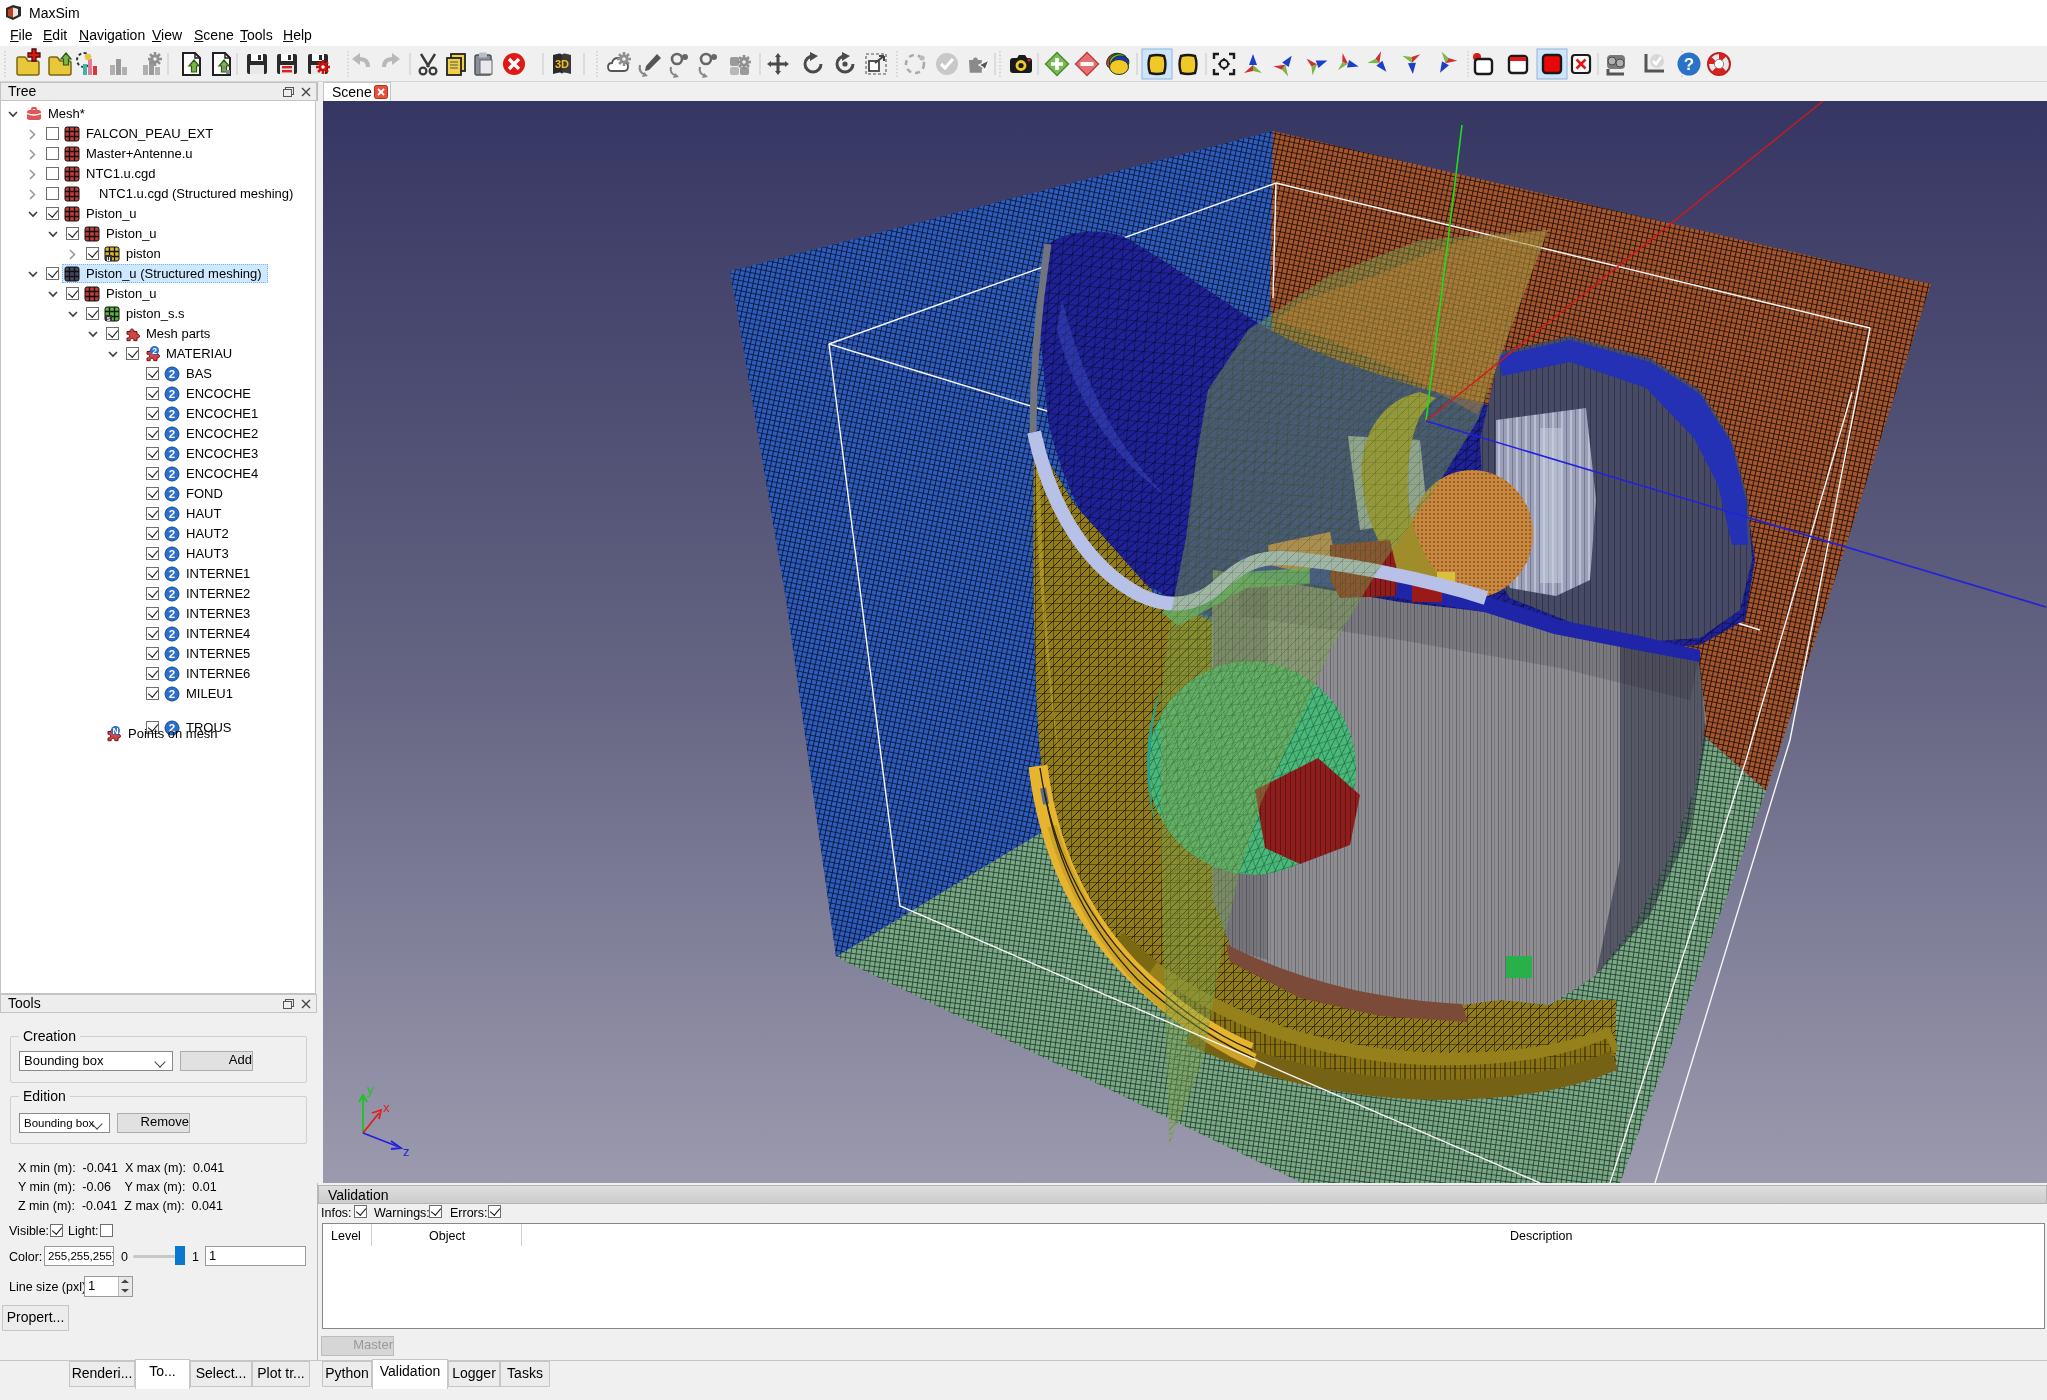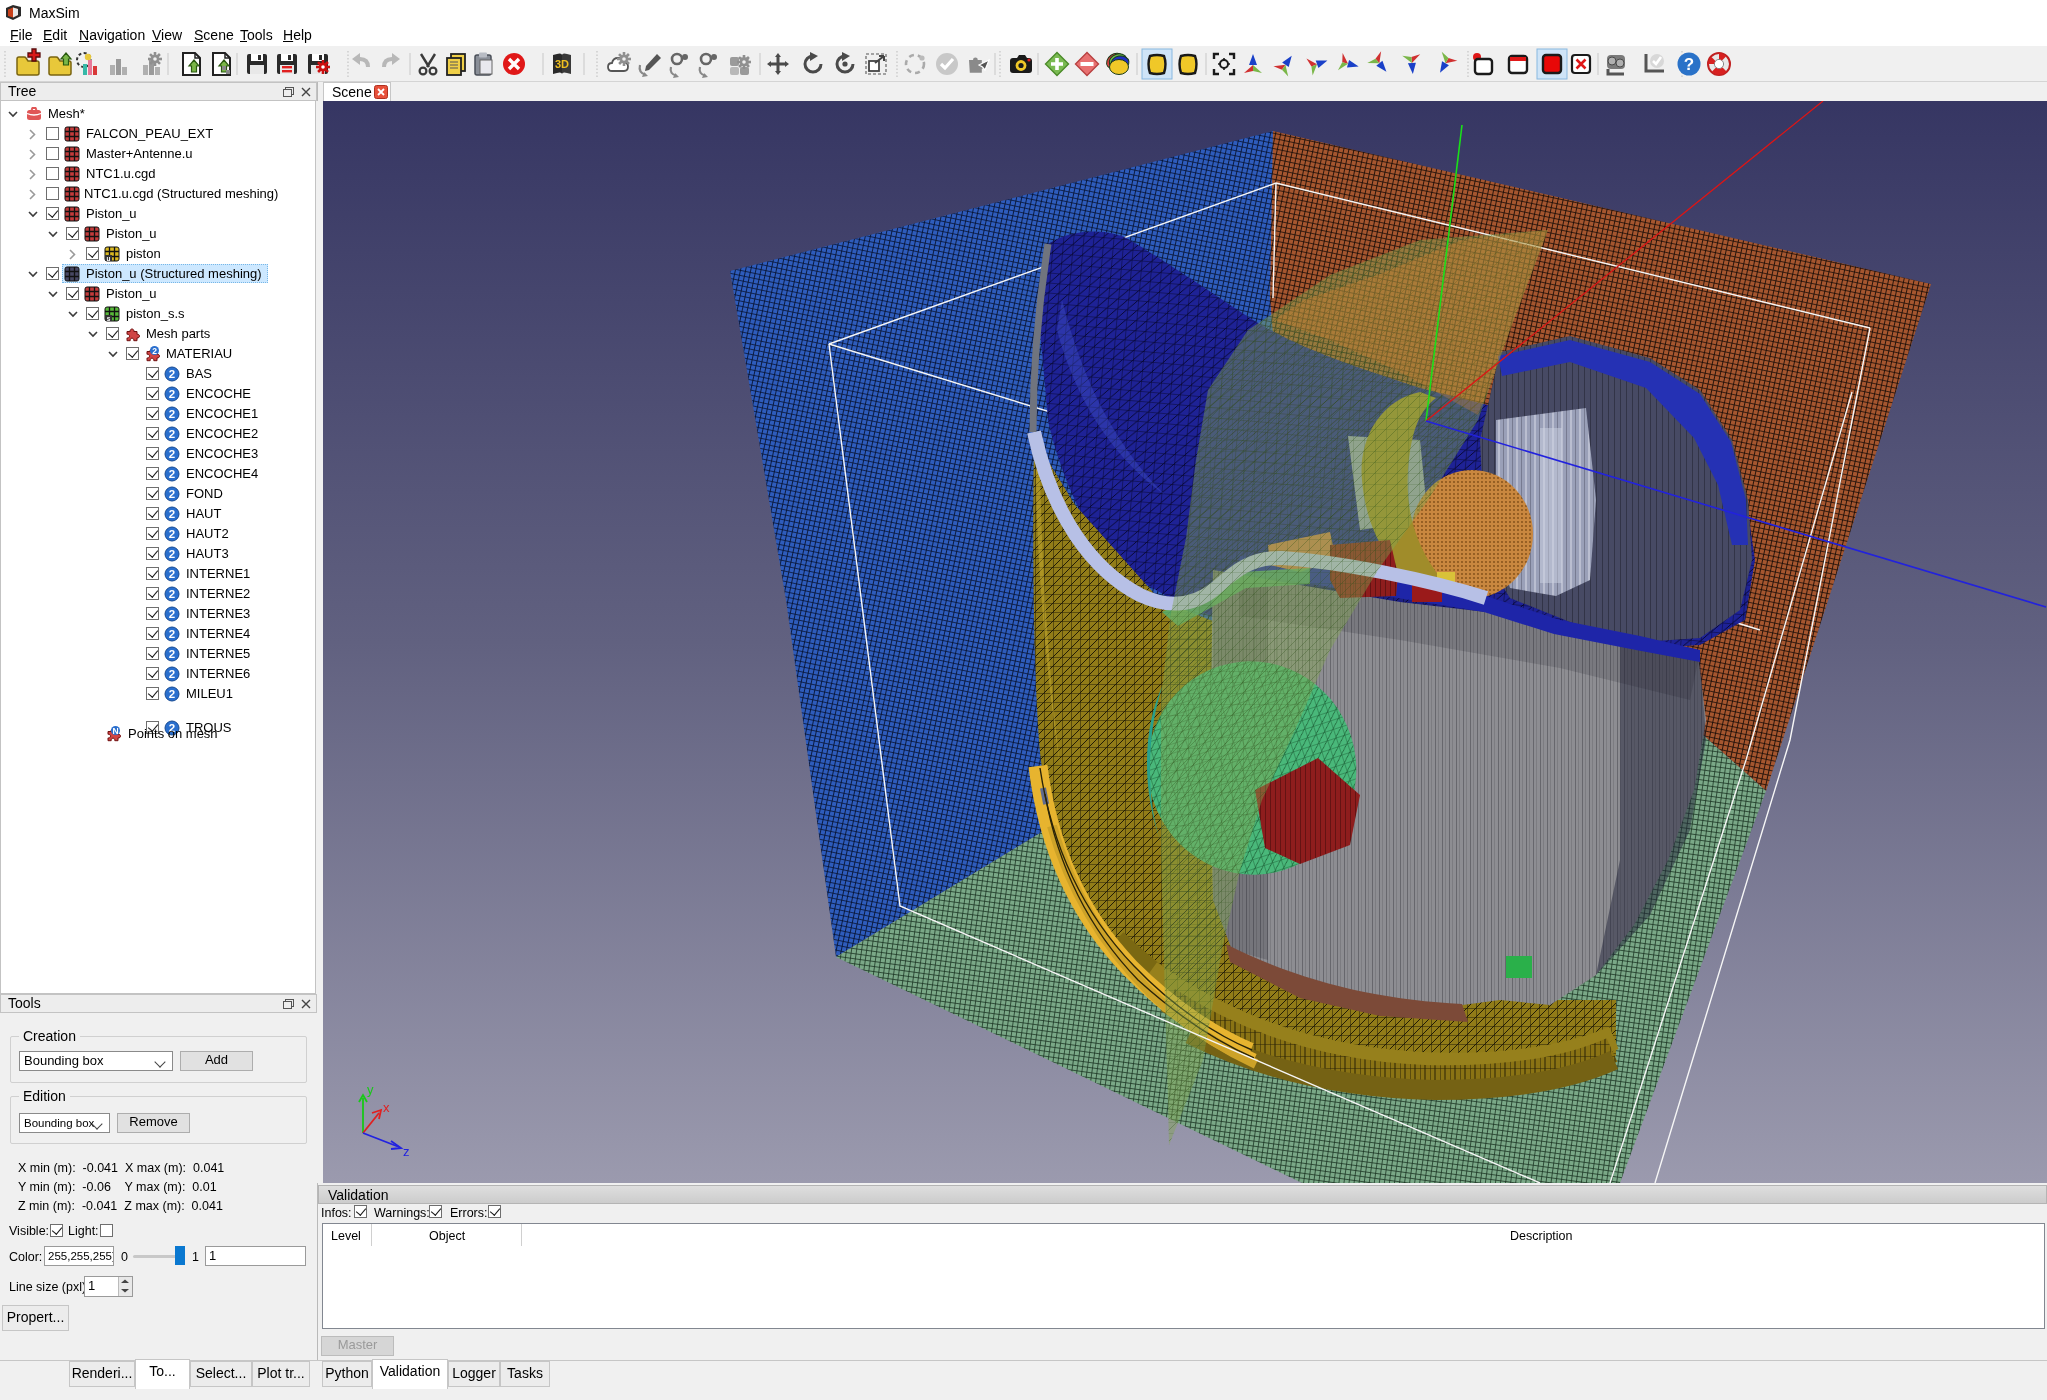--- a/index.html
+++ b/index.html
@@ -9,21 +9,21 @@
 .trow .txt{position:absolute;top:2px}
 .chk{position:absolute;top:3px;width:13px;height:13px;background:#fff;border:1px solid #6e6e6e}
 .chk.on:before{content:"";position:absolute;left:2.5px;top:0px;width:5px;height:8px;border:solid #1a1a1a;border-width:0 1.8px 1.8px 0;transform:rotate(40deg)}
 .sel{position:absolute;top:0;height:19px;background:#cde8ff;border:1px dotted #77b7e7}
 .tab{position:absolute;font-size:14px;text-align:center;background:#ececec;border:1px solid #c6c6c6;height:26px;padding-top:3px;z-index:2}
 .tab.active{background:#ffffff;height:30px;border-bottom:none;z-index:3}
 .gb{position:absolute;border:1px solid #d0d0d0;border-radius:2px}
 .gb>span{position:absolute;left:8px;top:-9px;background:#f0f0f0;font-size:14px;padding:0 4px}
 .combo{position:absolute;background:#fff;border:1px solid #8a8a8a;font-size:13px;padding:1px 4px;white-space:nowrap;overflow:hidden}
 .combo:after{content:"";position:absolute;right:8px;top:6px;width:7px;height:7px;border:solid #444;border-width:0 0 1.6px 1.6px;transform:rotate(-45deg)}
-.btn{position:absolute;background:#e1e1e1;border:1px solid #adadad;font-size:13px;text-align:center}
+.btn{position:absolute;background:#e1e1e1;border:1px solid #adadad;font-size:13px;text-align:right}
 .lbl{position:absolute;font-size:12.5px;white-space:nowrap}
 .tbox{position:absolute;background:#fff;border:1px solid #9a9a9a;font-size:13px;padding:1px 3px;white-space:nowrap;overflow:hidden}
 </style></head><body>
 <div class="abs" style="left:0;top:0;width:2047px;height:24px;background:#fff"></div>
 <svg class="abs" style="left:5px;top:4px" width="17" height="17" viewBox="0 0 17 17">
     <path d="M1 4 L8 1 L16 3 L16 12 L8 16 L1 13 Z" fill="#2a2a2a"></path>
     <path d="M3 5.5 L8 3.5 L13 5 L13 11 L8 13.5 L3 12 Z" fill="#c8401a"></path>
     <path d="M8 3.5 L13 5 L13 11 L8 13.5 Z" fill="#e8e8e8"></path>
   </svg>
 <span class="abs" style="left:29px;top:5px;font-size:14px">MaxSim</span>
@@ -467,21 +467,21 @@
         <span class="txt" style="left:85px">NTC1.u.cgd</span>
       </div>
 <div class="trow" style="left:0;top:83px;width:314px">
         <svg class="abs" style="left:28px;top:5px" width="7" height="11">
           <path d="M1 1 L5.5 5.5 L1 10" stroke="#9a9a9a" stroke-width="1.6" fill="none"></path>
         </svg>
         <span class="chk" style="left:45px"></span>
         <svg class="abs" style="left:63px;top:2px" width="16" height="16">
           <use href="#i-rgrid"></use>
         </svg>
-        <span class="txt" style="left:83px">NTC1.u.cgd (Structured meshing)</span>
+        <span class="txt" style="left:98px">NTC1.u.cgd (Structured meshing)</span>
       </div>
 <div class="trow" style="left:0;top:103px;width:314px">
         <svg class="abs" style="left:27px;top:7px" width="10" height="7">
           <path d="M1 1 L5 5 L9 1" stroke="#3c3c3c" stroke-width="1.6" fill="none"></path>
         </svg>
         <span class="chk on" style="left:45px"></span>
         <svg class="abs" style="left:63px;top:2px" width="16" height="16">
           <use href="#i-rgrid"></use>
         </svg>
         <span class="txt" style="left:85px">Piston_u</span>

